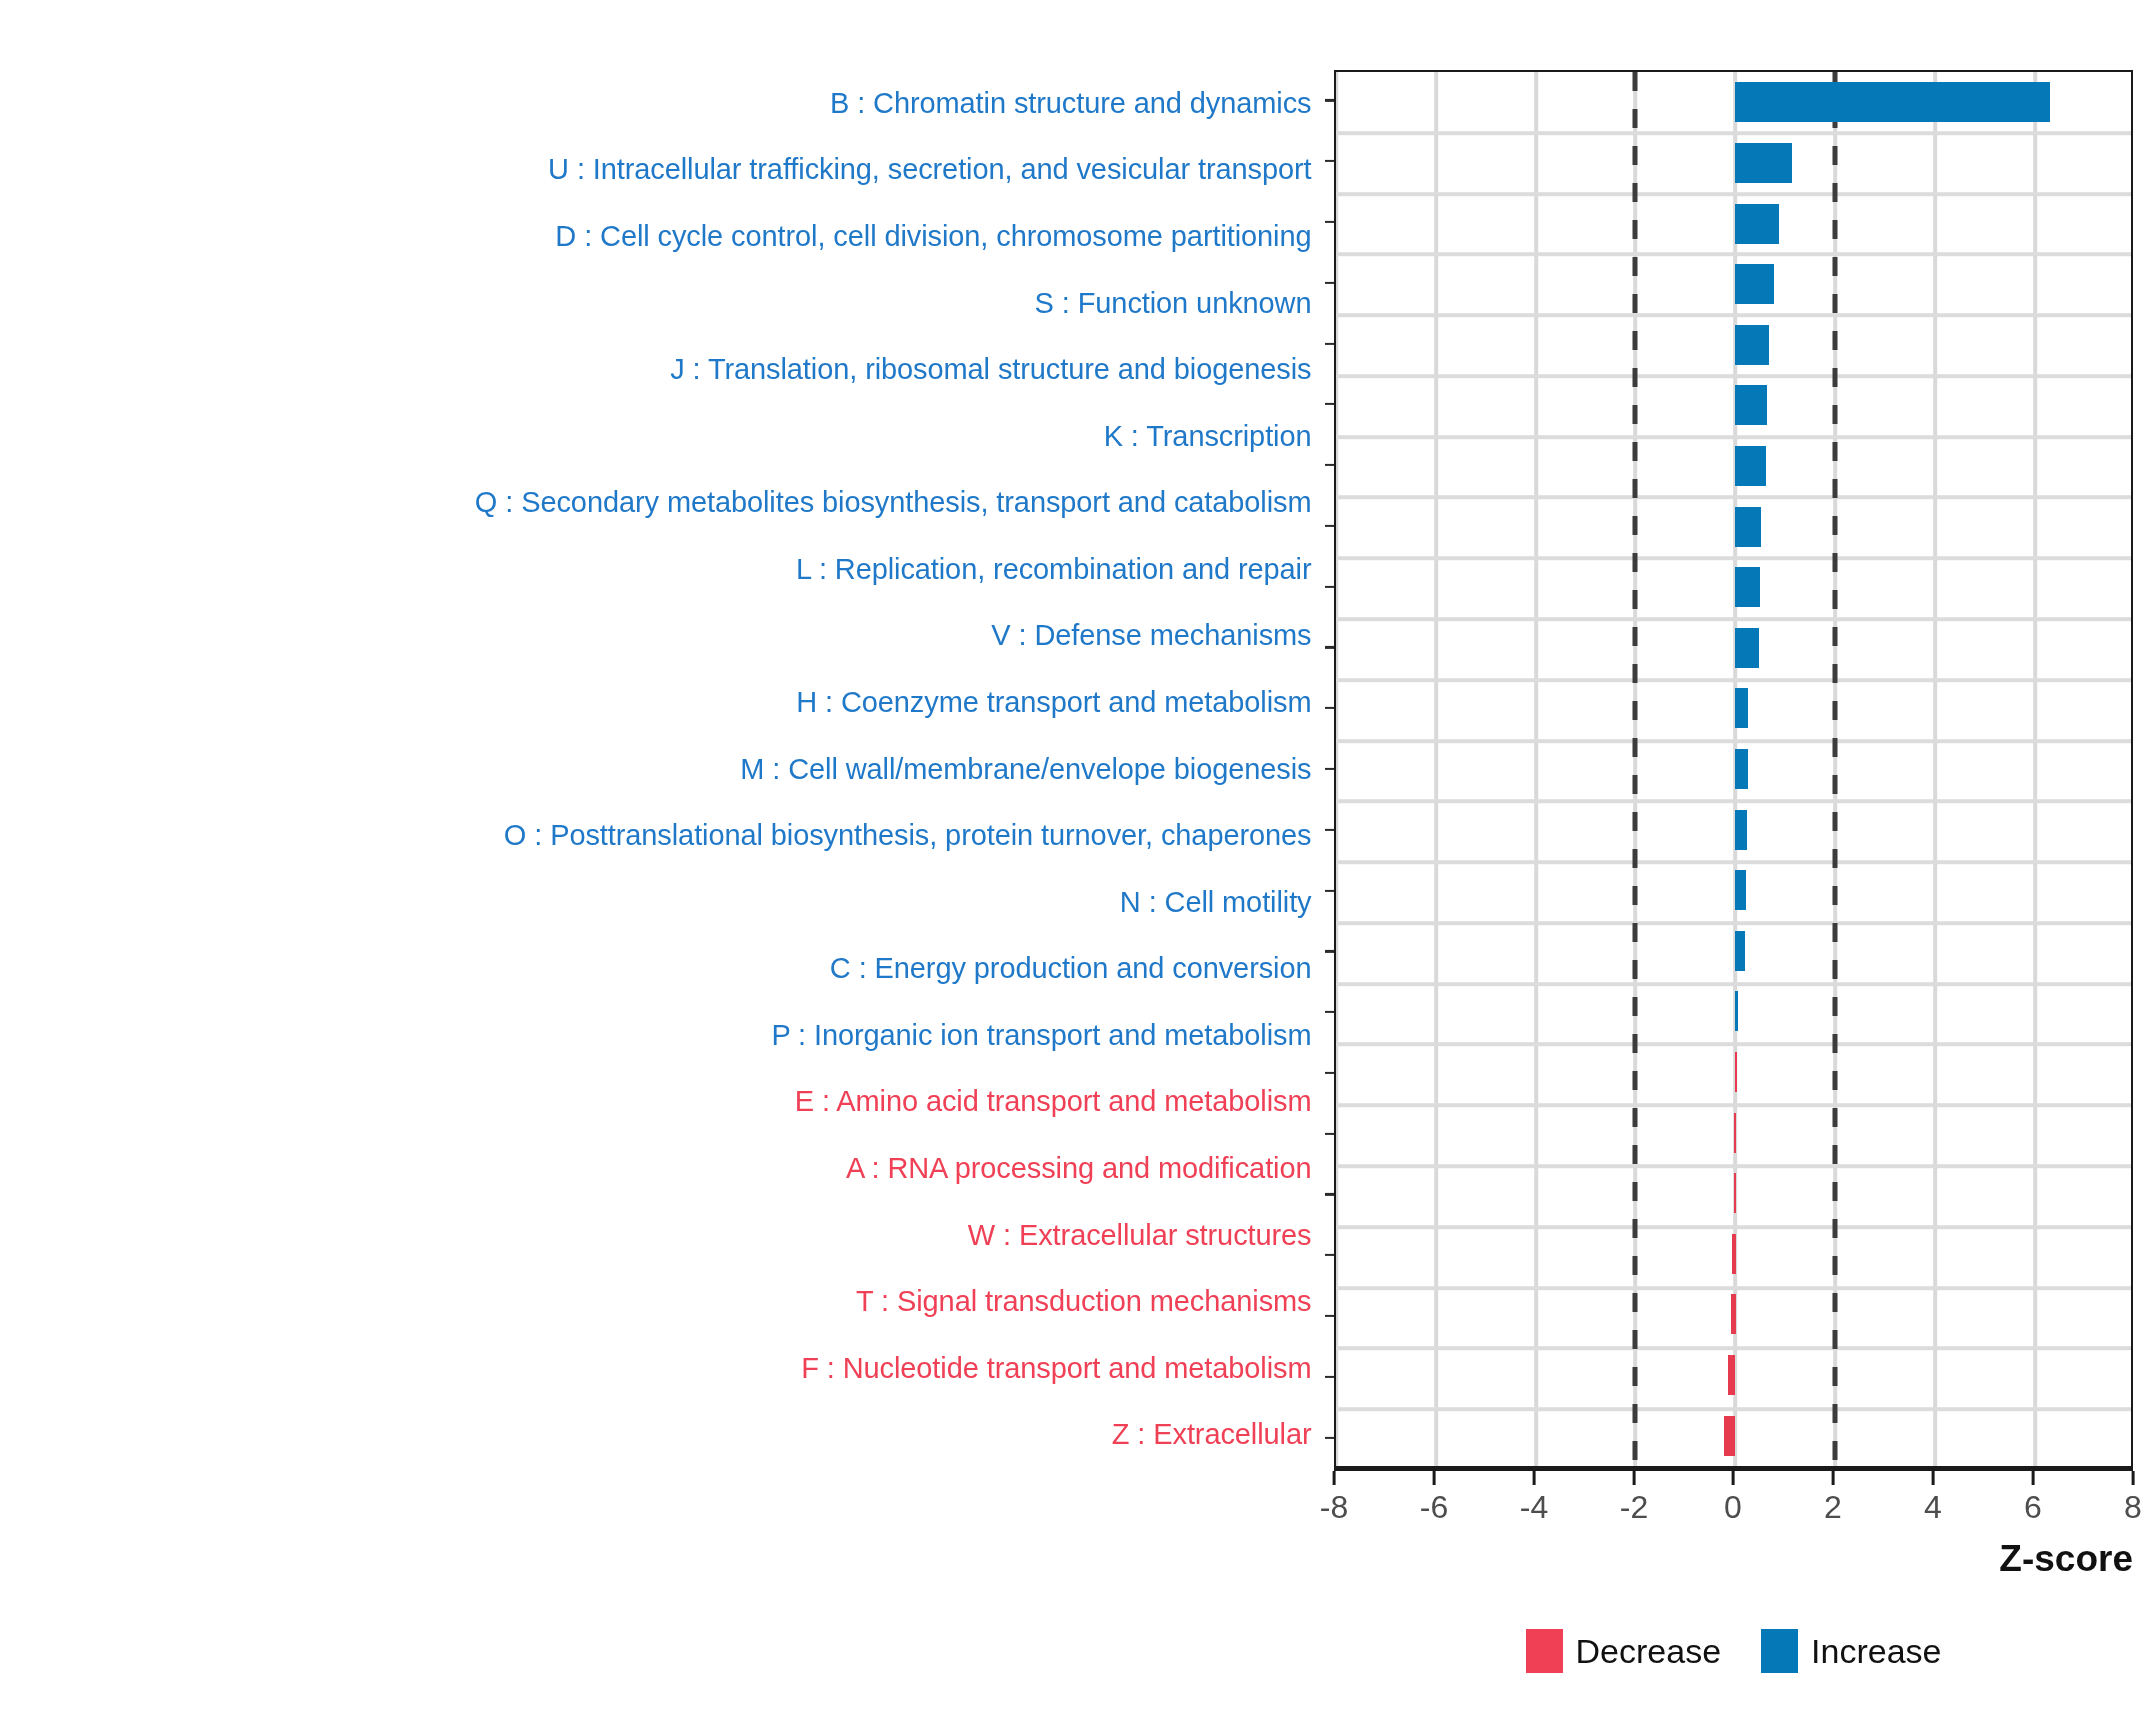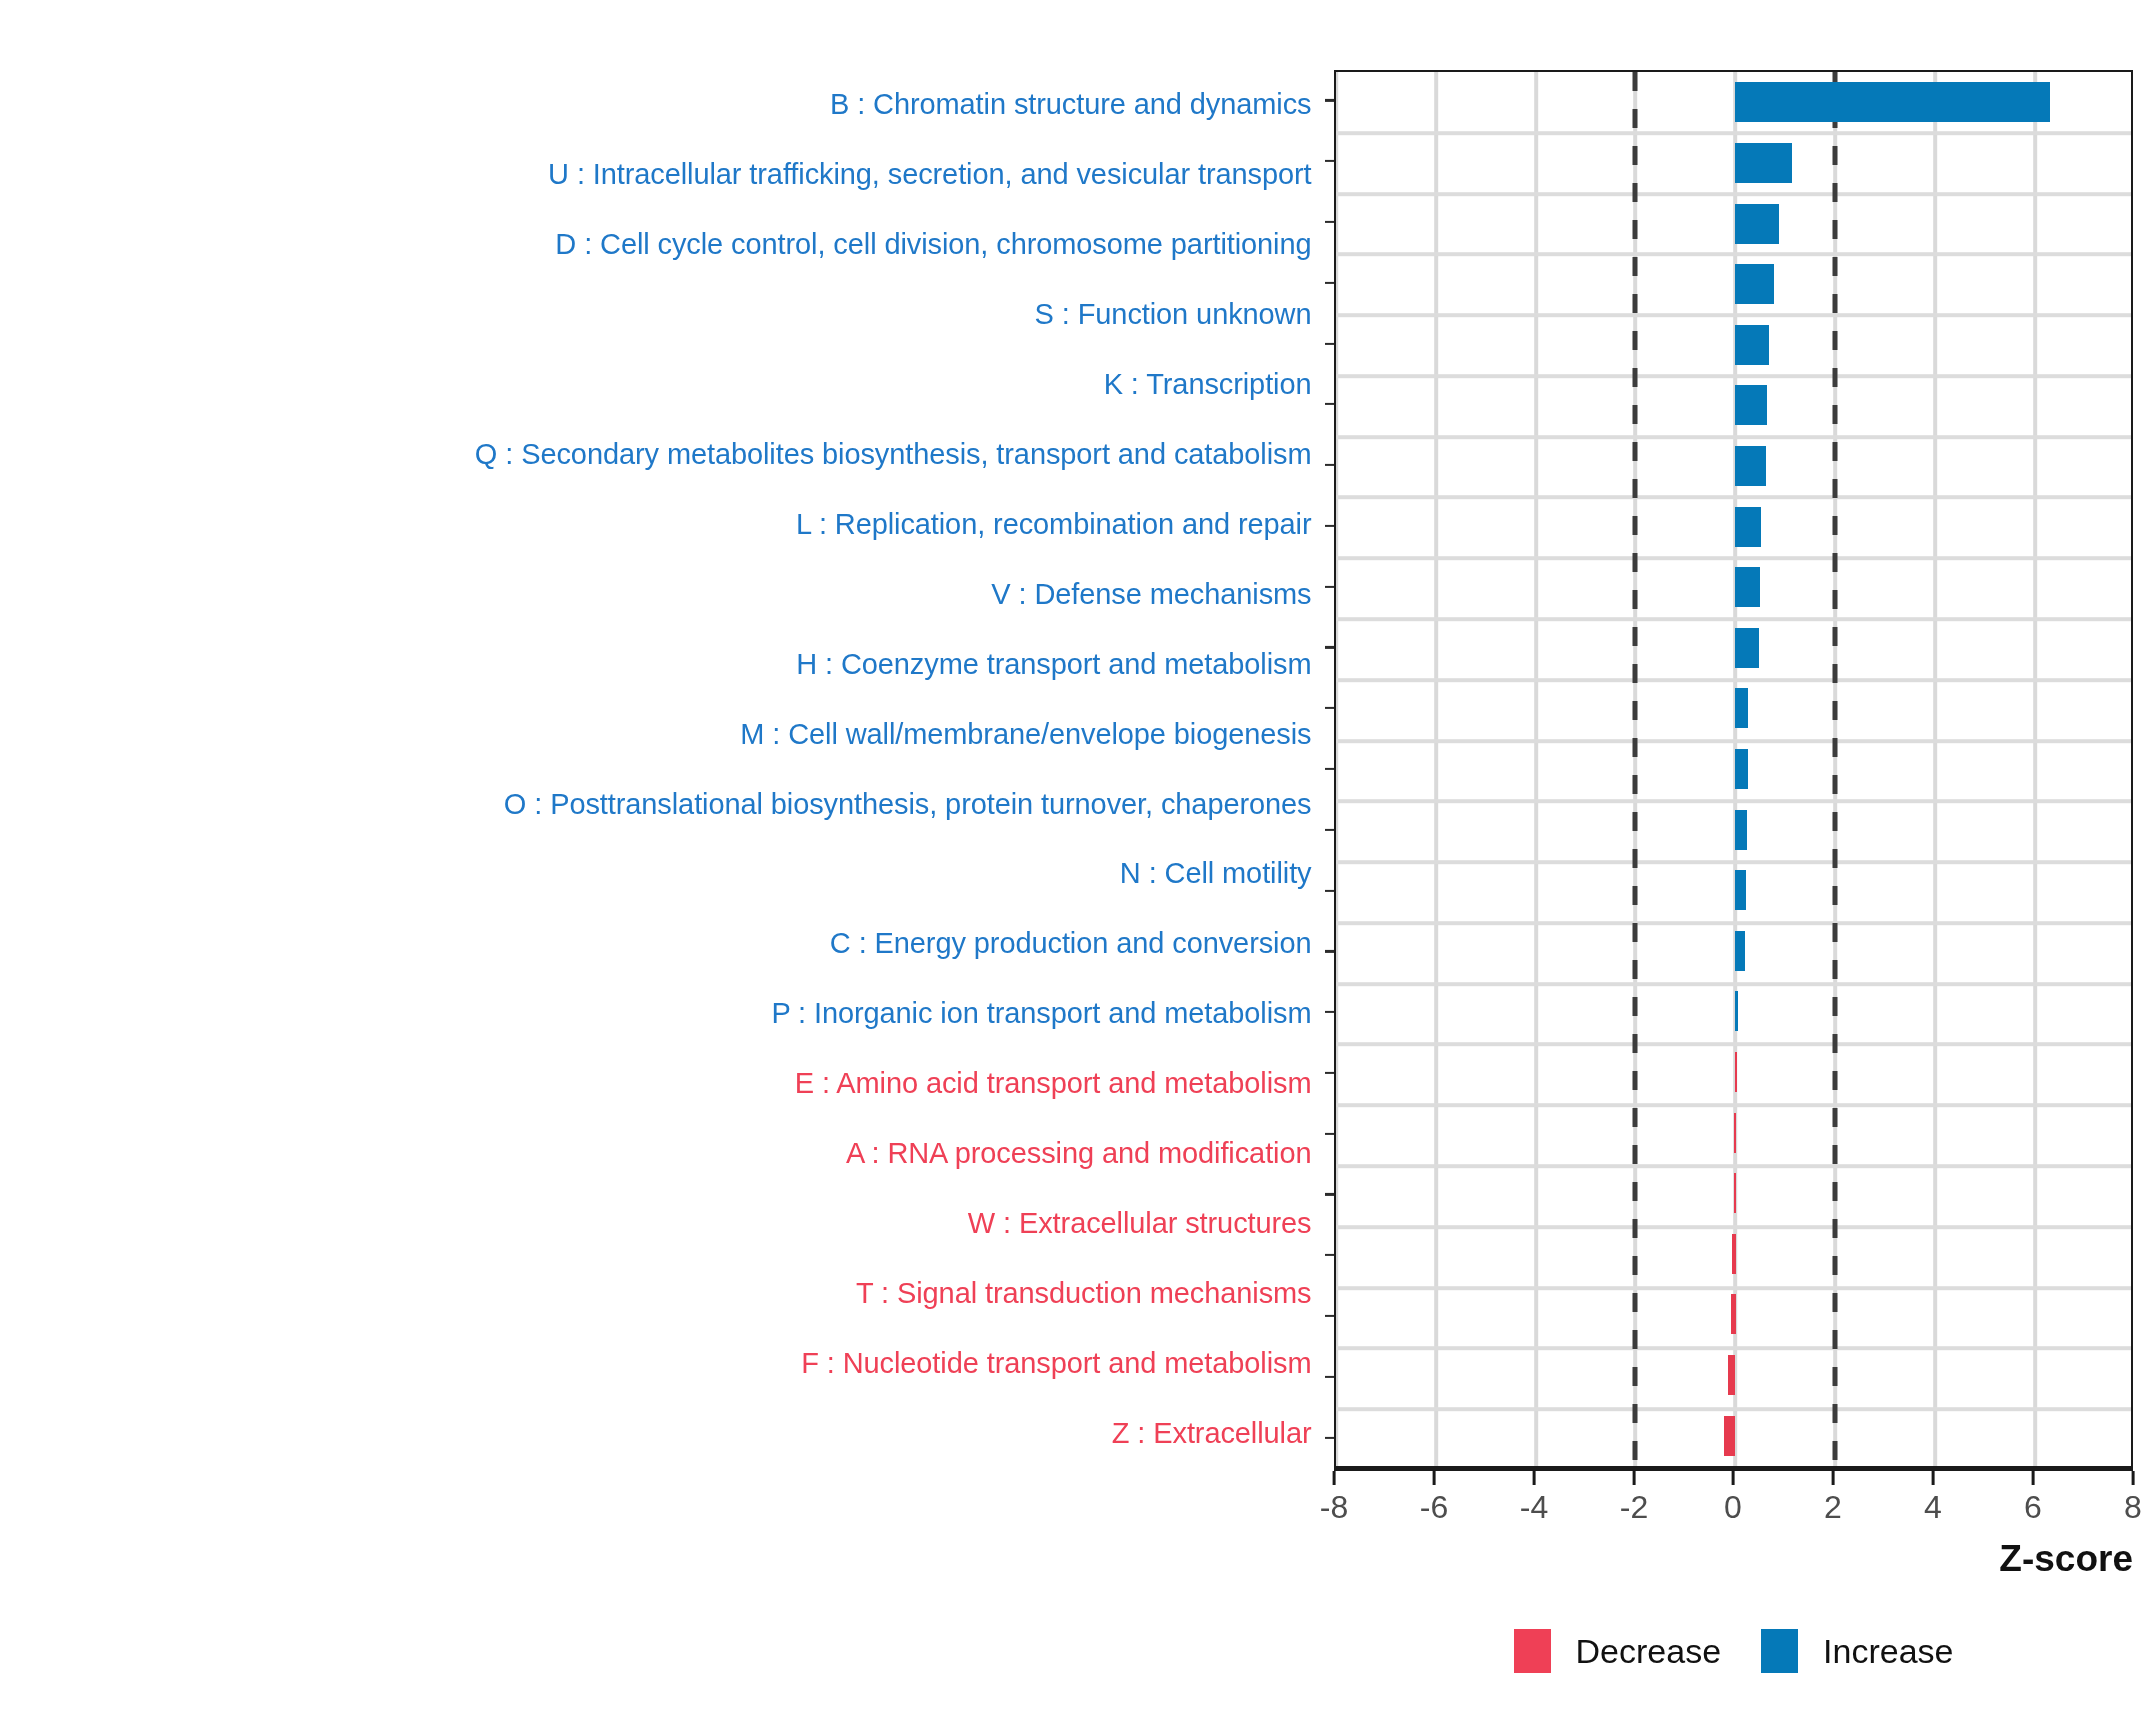--- a/index.html
+++ b/index.html
@@ -178,21 +178,21 @@
     top: 1629px;
     width: 799px;
     display: flex;
     justify-content: center;
     align-items: center;
     gap: 40px;
   }
   .legend-item {
     display: flex;
     align-items: center;
-    gap: 25px;
+    gap: 13px;
   }
   .legend-swatch {
     width: 37px;
     height: 44px;
   }
   .legend-text {
     font-size: 34px;
     color: #111111;
     white-space: nowrap;
   }
@@ -200,20 +200,21 @@
 </head>
 <body>
 
 <div id="figure">
 
   <div id="labels">
       <div class="cat-label inc">B : Chromatin structure and dynamics</div>
       <div class="cat-label inc">U : Intracellular trafficking, secretion, and vesicular transport</div>
       <div class="cat-label inc">D : Cell cycle control, cell division, chromosome partitioning</div>
       <div class="cat-label inc">S : Function unknown</div>
+      <div class="cat-label inc">J : Translation, ribosomal structure and biogenesis</div>
       <div class="cat-label inc">K : Transcription</div>
       <div class="cat-label inc">Q : Secondary metabolites biosynthesis, transport and catabolism</div>
       <div class="cat-label inc">L : Replication, recombination and repair</div>
       <div class="cat-label inc">V : Defense mechanisms</div>
       <div class="cat-label inc">H : Coenzyme transport and metabolism</div>
       <div class="cat-label inc">M : Cell wall/membrane/envelope biogenesis</div>
       <div class="cat-label inc">O : Posttranslational biosynthesis, protein turnover, chaperones</div>
       <div class="cat-label inc">N : Cell motility</div>
       <div class="cat-label inc">C : Energy production and conversion</div>
       <div class="cat-label inc">P : Inorganic ion transport and metabolism</div>

